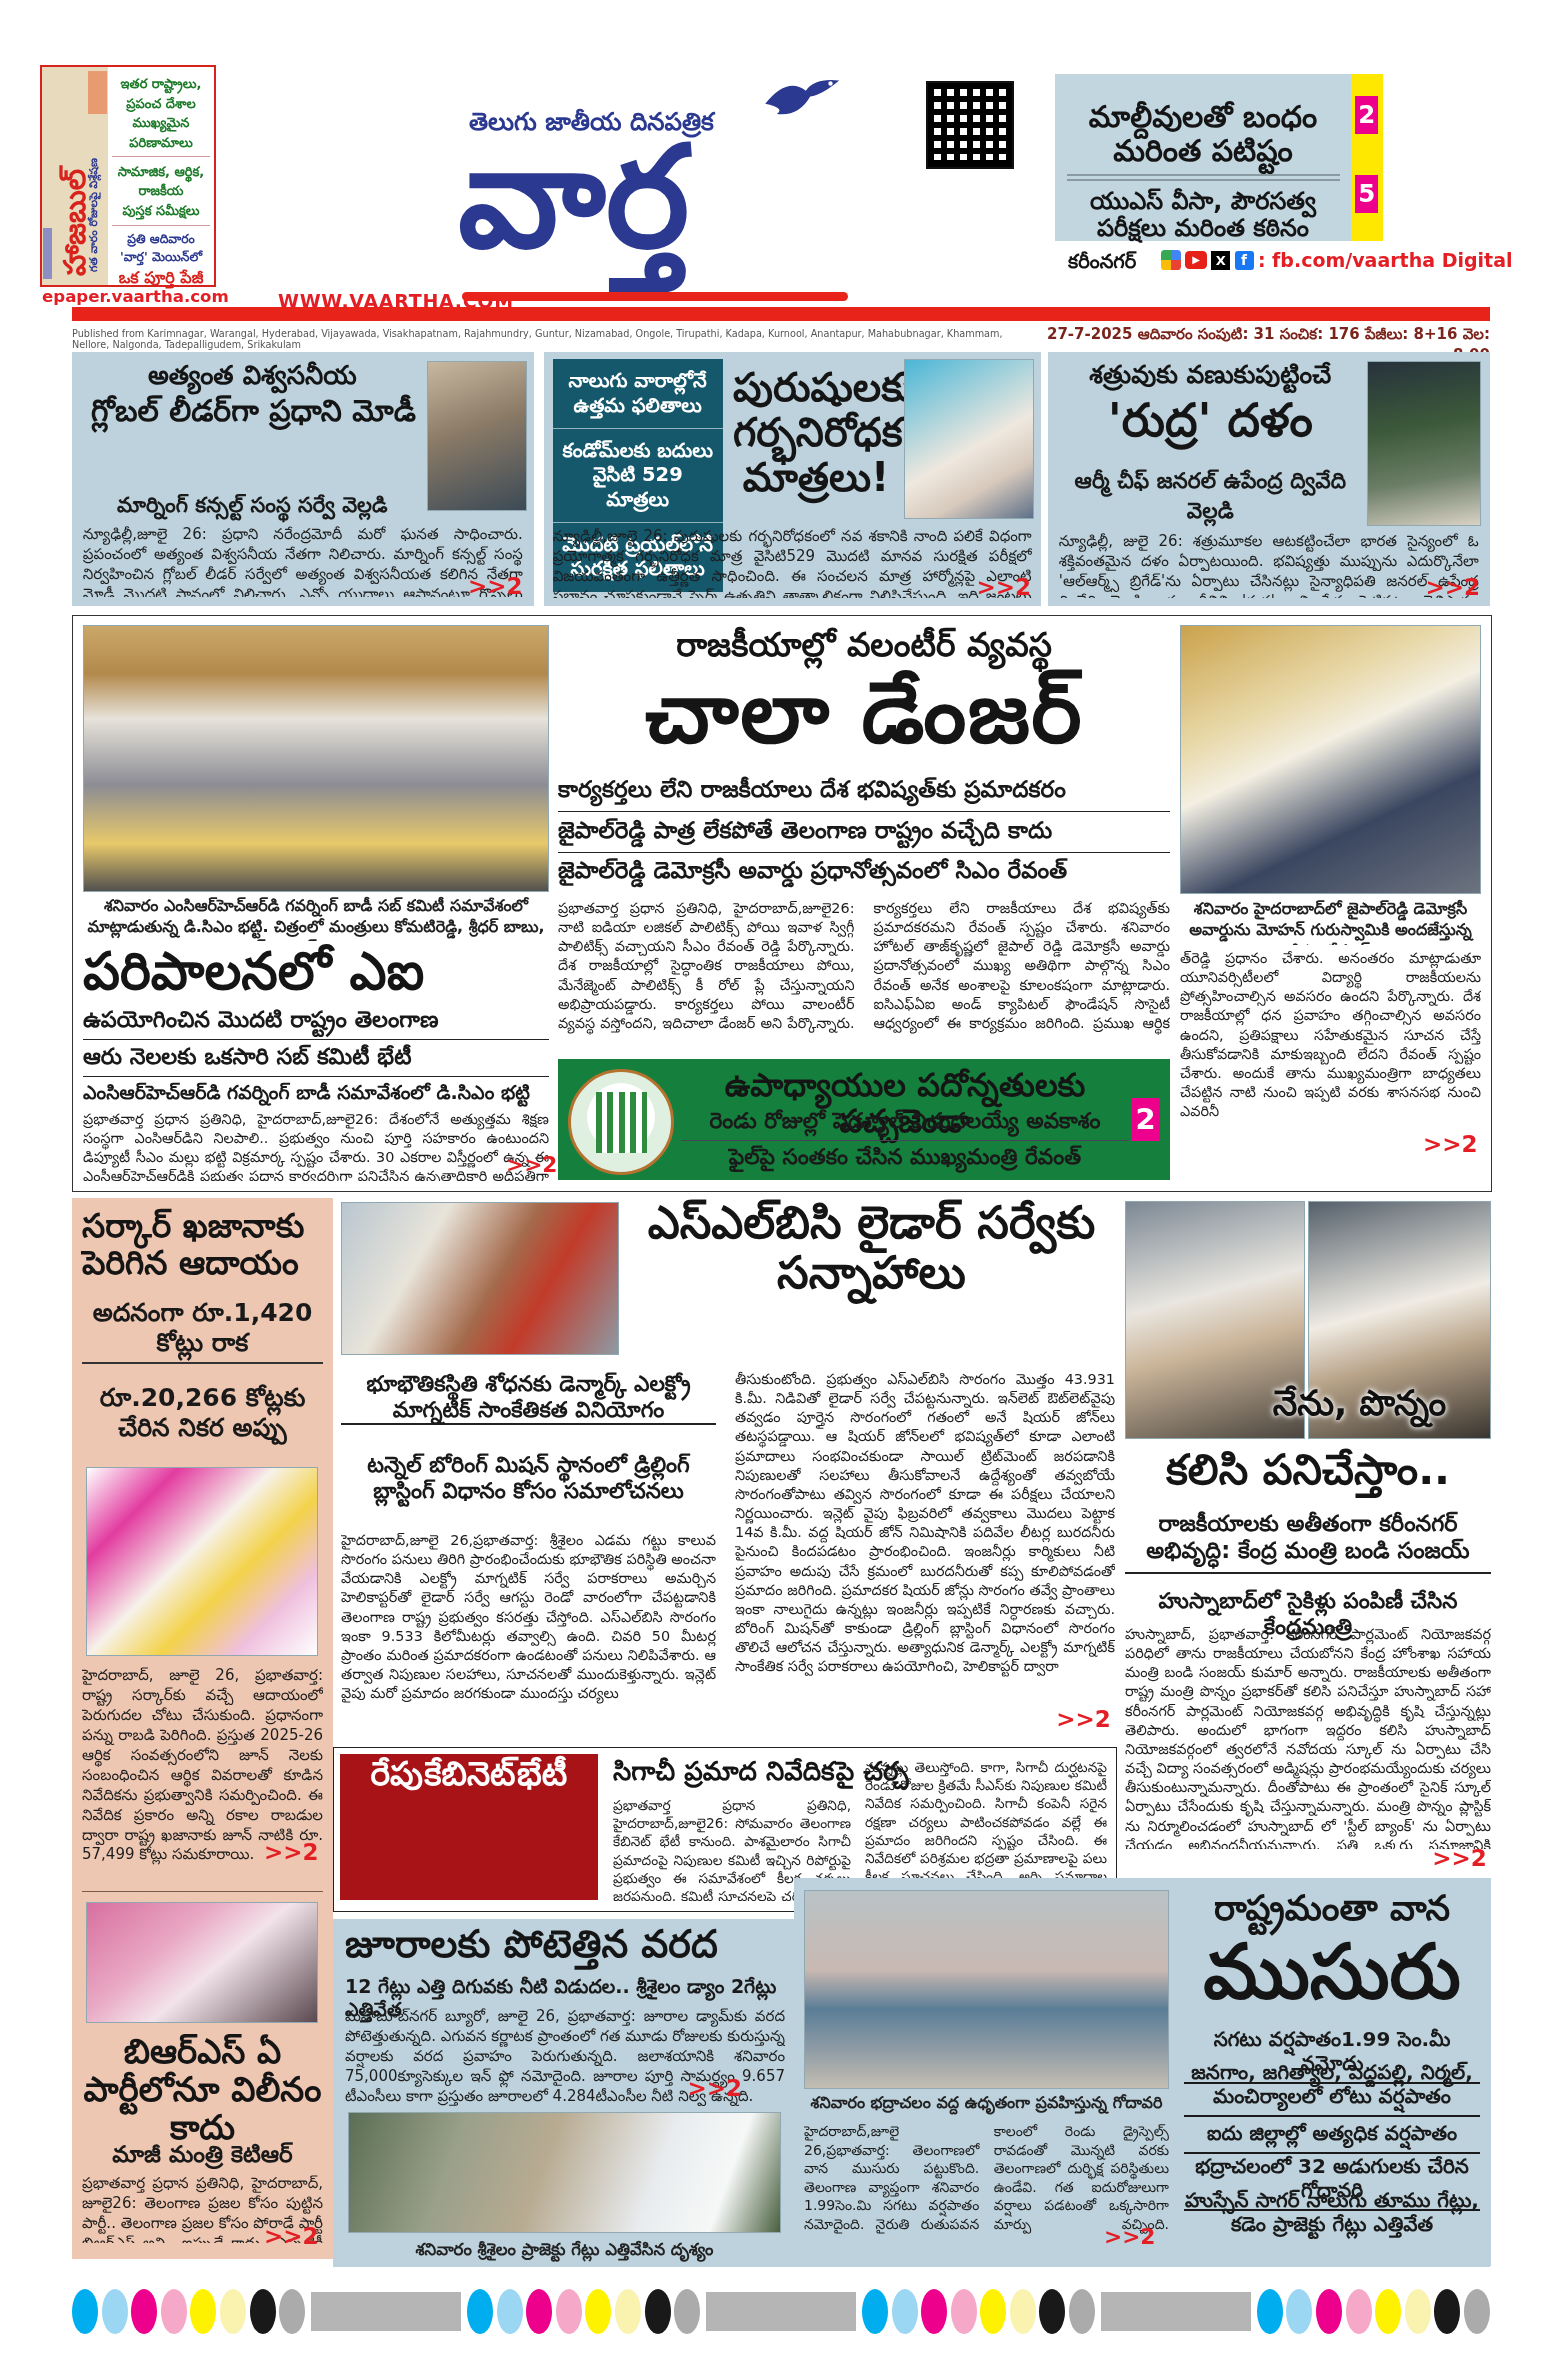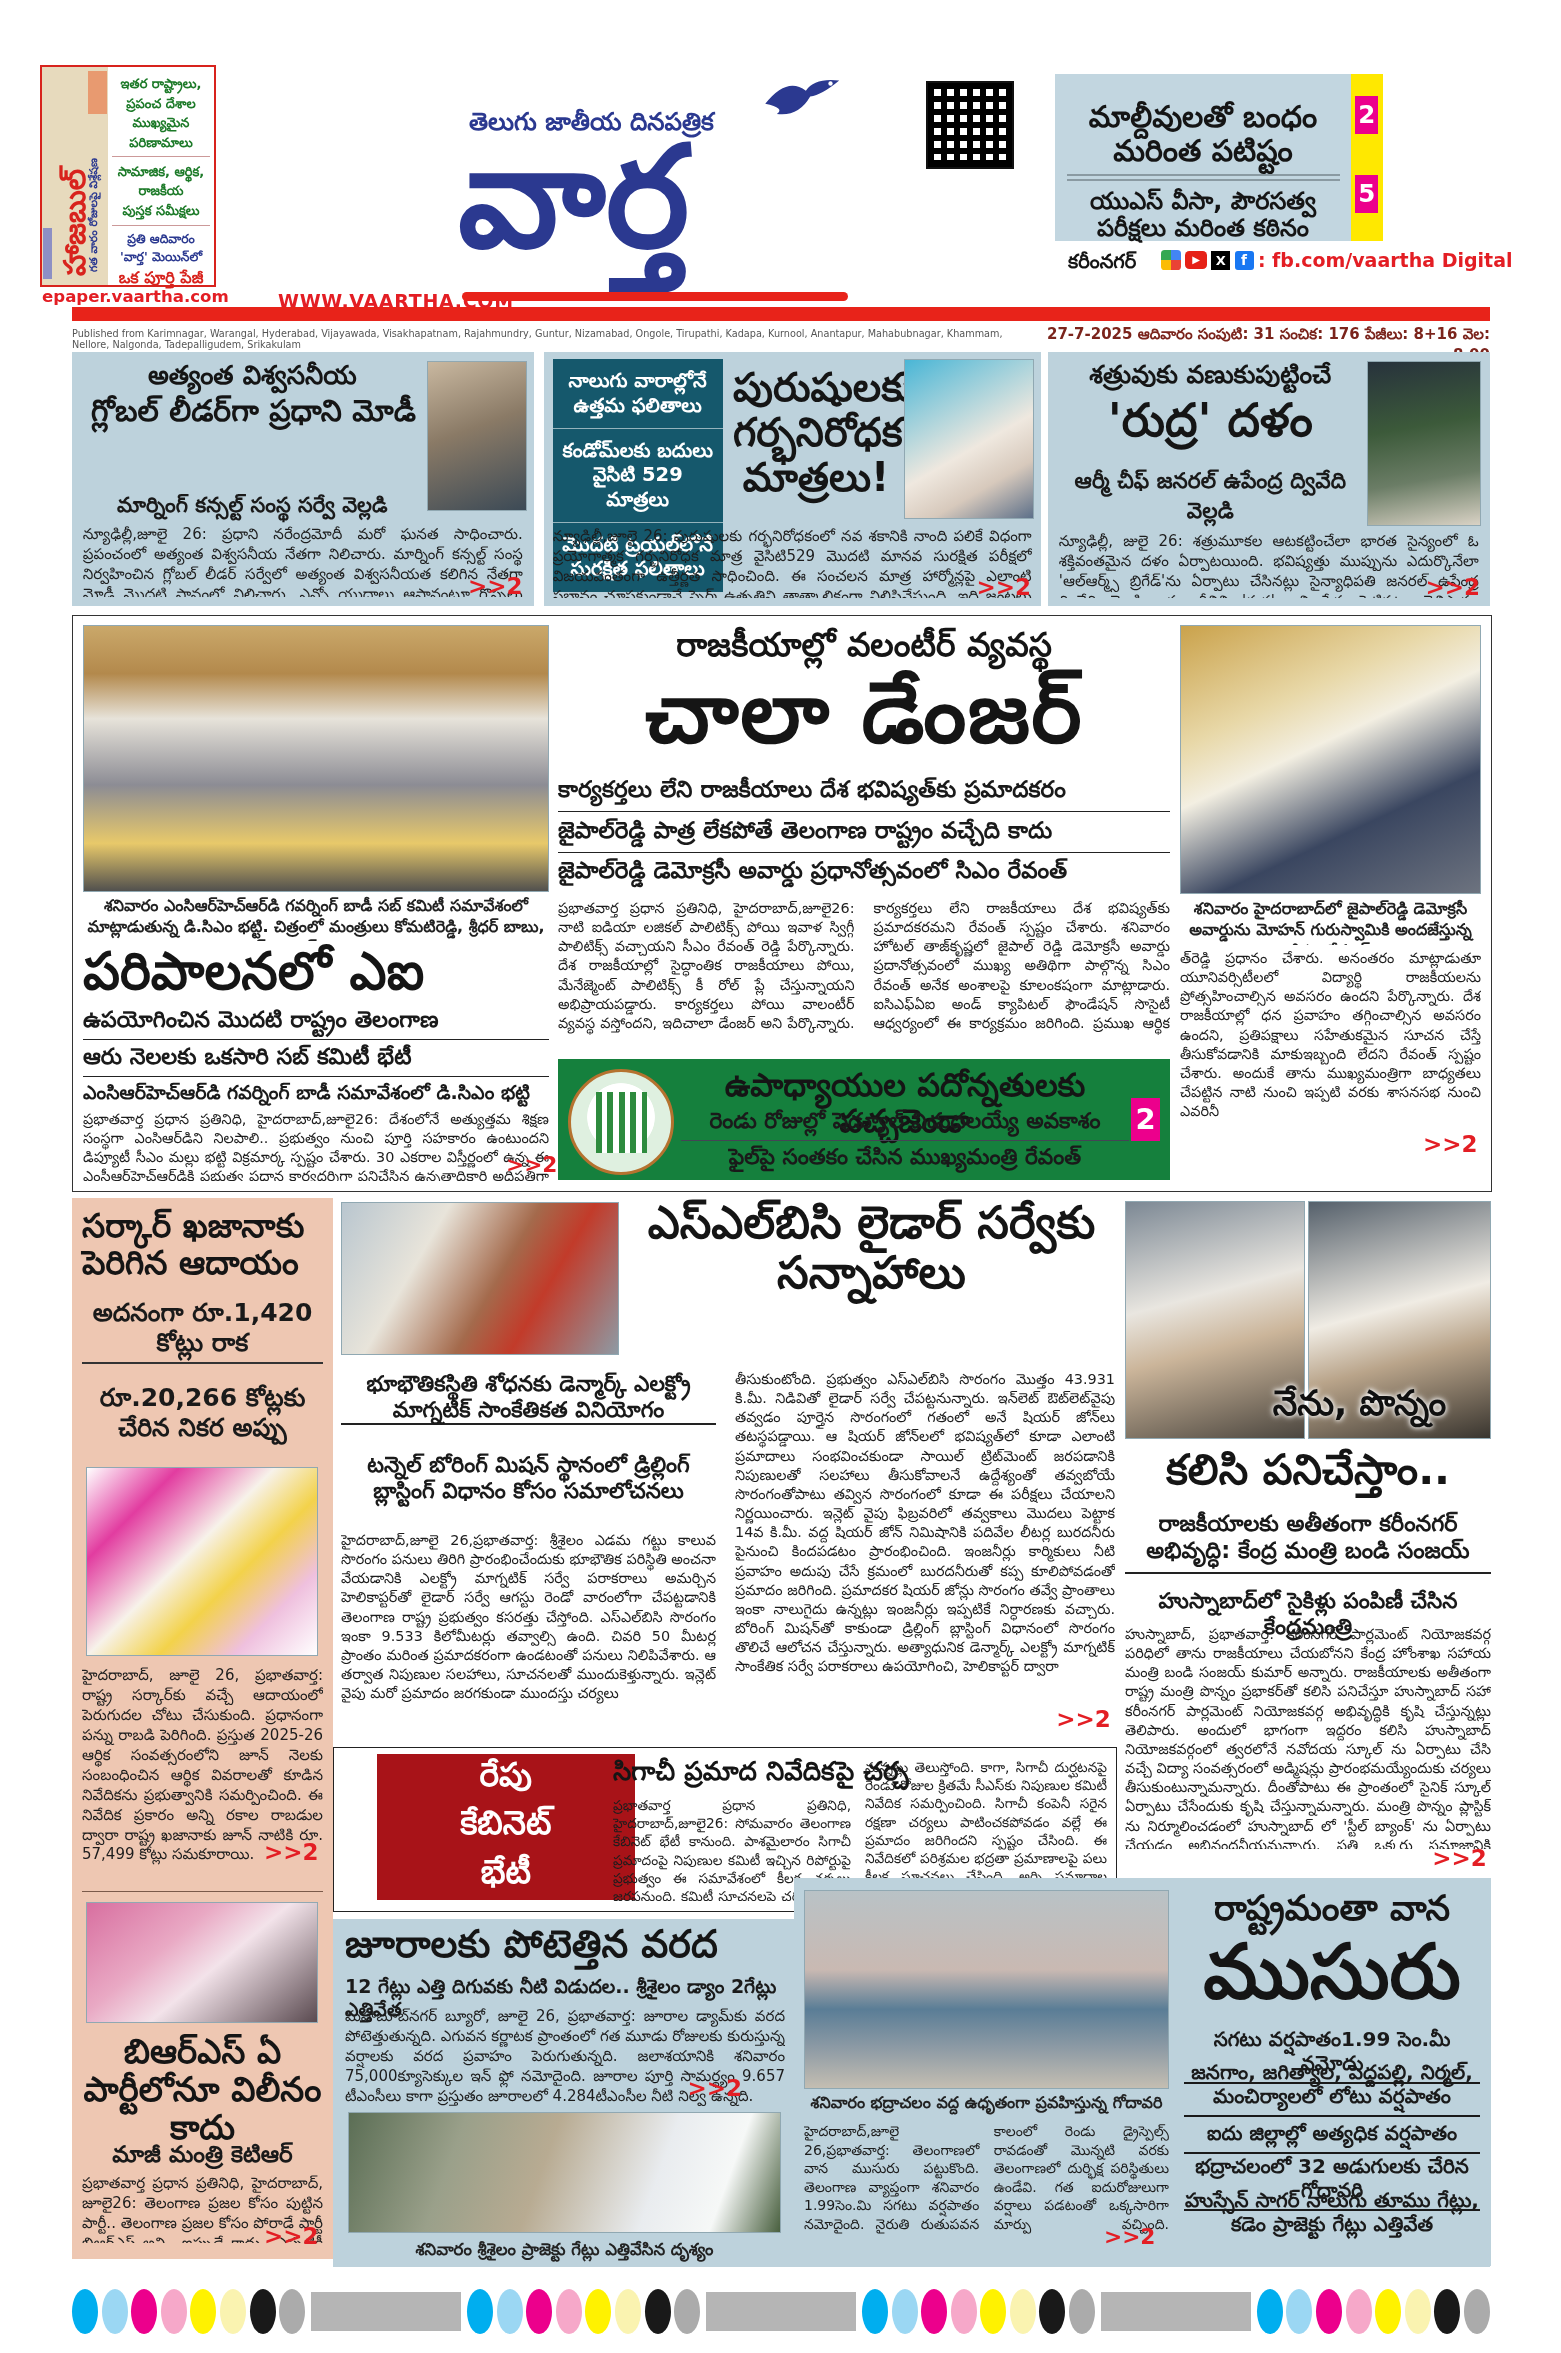--- a/index.html
+++ b/index.html
@@ -179,21 +179,21 @@
     <div class="abs photo" style="left:183px;top:2.9px;width:183px;height:238px;background:linear-gradient(165deg,#55606b 0%,#f0ece4 45%,#b9a48a 65%,#39352f 100%);"></div>
     <div class="abs hl" style="left:108px;top:186px;width:253px;font-size:35px;text-align:center;color:#101010;text-shadow:0 0 4.3px #fff,0 0 7.2px #fff;">నేను, పొన్నం</div>
     <div class="abs hl" style="left:0;top:248px;width:366px;font-size:42px;text-align:center;">కలిసి పనిచేస్తాం..</div>
     <div class="abs deck" style="left:0;top:312px;width:366px;font-size:22.4px;text-align:center;border-bottom:2.2px solid #222;padding-bottom:8.7px;">రాజకీయాలకు అతీతంగా కరీంనగర్ అభివృద్ధి: కేంద్ర మంత్రి బండి సంజయ్</div>
     <div class="abs deck" style="left:0;top:390px;width:366px;font-size:21.7px;text-align:center;">హుస్నాబాద్‌లో సైకిళ్లు పంపిణీ చేసిన కేంద్రమంత్రి</div>
     <div class="abs bodytxt" style="left:0;top:427px;width:366px;height:224px;font-size:14.4px;">హుస్నాబాద్, ప్రభాతవార్త: కరీంనగర్ పార్లమెంట్ నియోజకవర్గ పరిధిలో తాను రాజకీయాలు చేయబోనని కేంద్ర హోంశాఖ సహాయ మంత్రి బండి సంజయ్ కుమార్ అన్నారు. రాజకీయాలకు అతీతంగా రాష్ట్ర మంత్రి పొన్నం ప్రభాకర్‌తో కలిసి పనిచేస్తూ హుస్నాబాద్ సహా కరీంనగర్ పార్లమెంట్ నియోజకవర్గ అభివృద్ధికి కృషి చేస్తున్నట్లు తెలిపారు. అందులో భాగంగా ఇద్దరం కలిసి హుస్నాబాద్ నియోజకవర్గంలో త్వరలోనే నవోదయ స్కూల్ ను ఏర్పాటు చేసి వచ్చే విద్యా సంవత్సరంలో అడ్మిషన్లు ప్రారంభమయ్యేందుకు చర్యలు తీసుకుంటున్నామన్నారు. దీంతోపాటు ఈ ప్రాంతంలో సైనిక్ స్కూల్ ఏర్పాటు చేసేందుకు కృషి చేస్తున్నామన్నారు. మంత్రి పొన్నం ప్లాస్టిక్ ను నిర్మూలించడంలో హుస్నాబాద్ లో 'స్టీల్ బ్యాంక్' ను ఏర్పాటు చేయడం అభినందనీయమన్నారు. ప్రతి ఒక్కరు సమాజానికి తనవంతుగా ఏదో ఒక మంచి కార్యక్రమం చేపట్టాలని కోరారు. 'మోదీ గిఫ్ట్' పేరుతో ప్రభుత్వ పాఠశాలల్లో చదివే విద్యార్థులందిరికీ ఉచితంగా సైకిళ్లను పంపిణీ చేయడం సంతోషంగా ఉందన్నరు. అతిత్వరలోనే నర్సరీనుండి 6వ తరగతి చదివే విద్యార్థులకు స్టీల్ వాటర్ బాటిల్, నోట్ బుక్స్, పెన్ను, పెన్సిల్ తో కలిపి 'మోదీ కిట్స్' ఇవ్వబోతున్నారు. పాఠశాలలో వాటర్ ప్లాంట్ ను ఏర్పాటు చేయడానికి కృషి చేస్తా. ప్రభుత్వ పాఠశాలల్లో విద్యార్థులు గల్లా ఎగరేసుకునేలా చేస్తా. అందుకోసం స్కూళ్లలో మౌలిక వసతులు కల్పించేందుకు కృషి చేస్తా. కేంద్ర హోంశాఖ సహాయ మంత్రి బండి సంజయ్</div>
     <div class="abs more" style="right:4.3px;bottom:4.3px;font-size:23px;">&gt;&gt;2</div>
   </div>
 
   <div class="abs" style="left:333px;top:1747px;width:782px;height:163px;border:1.4px solid #222;background:#fff;">
-    <div class="abs" style="left:5.8px;top:5.8px;width:258px;height:146px;background:#a81318;color:#fff;text-align:center;display:flex;flex-direction:column;justify-content:center;gap:1.4px;margin-left:37px;">
+    <div class="abs" style="left:5.8px;top:5.8px;width:258px;height:146px;background:#a81318;color:#fff;text-align:center;display:flex;justify-content:center;gap:1.4px;">
       <div style="font-size:33px;font-weight:bold;">రేపు</div>
       <div style="font-size:33px;font-weight:bold;">కేబినెట్</div>
       <div style="font-size:33px;font-weight:bold;">భేటీ</div>
     </div>
     <div class="abs hl" style="left:279px;top:8.7px;width:361px;font-size:26px;">సిగాచీ ప్రమాద నివేదికపై చర్చ</div>
     <div class="abs bodytxt" style="left:279px;top:48px;width:238px;height:105px;font-size:13.7px;">ప్రభాతవార్త ప్రధాన ప్రతినిధి, హైదరాబాద్,జూలై26: సోమవారం తెలంగాణ కేబినెట్ భేటీ కానుంది. పాశమైలారం సిగాచీ ప్రమాదంపై నిపుణుల కమిటీ ఇచ్చిన రిపోర్టుపై ప్రభుత్వం ఈ సమావేశంలో కీలక చర్చలు జరపనుంది. కమిటీ సూచనలపై చర్చించి కీలక నిర్ణయం తీసుకో</div>
     <div class="abs bodytxt" style="left:531px;top:10px;width:242px;height:143px;font-size:13.7px;">నున్నట్లు తెలుస్తోంది. కాగా, సిగాచీ దుర్ఘటనపై రెండు రోజుల క్రితమే సీఎస్‌కు నిపుణుల కమిటీ నివేదిక సమర్పించింది. సిగాచీ కంపెనీ సరైన రక్షణా చర్యలు పాటించకపోవడం వల్లే ఈ ప్రమాదం జరిగిందని స్పష్టం చేసింది. ఈ నివేదికలో పరిశ్రమల భద్రతా ప్రమాణాలపై పలు కీలక సూచనలు చేసింది. అగ్ని ప్రమాదాల విషయంలో సిగాచీ కంపెనీ ఎలాంటిభద్రతా ప్రమాణాలు</div>
     <div class="abs more" style="right:5.8px;bottom:4.3px;font-size:21.7px;">&gt;&gt;2</div>
   </div>
 

